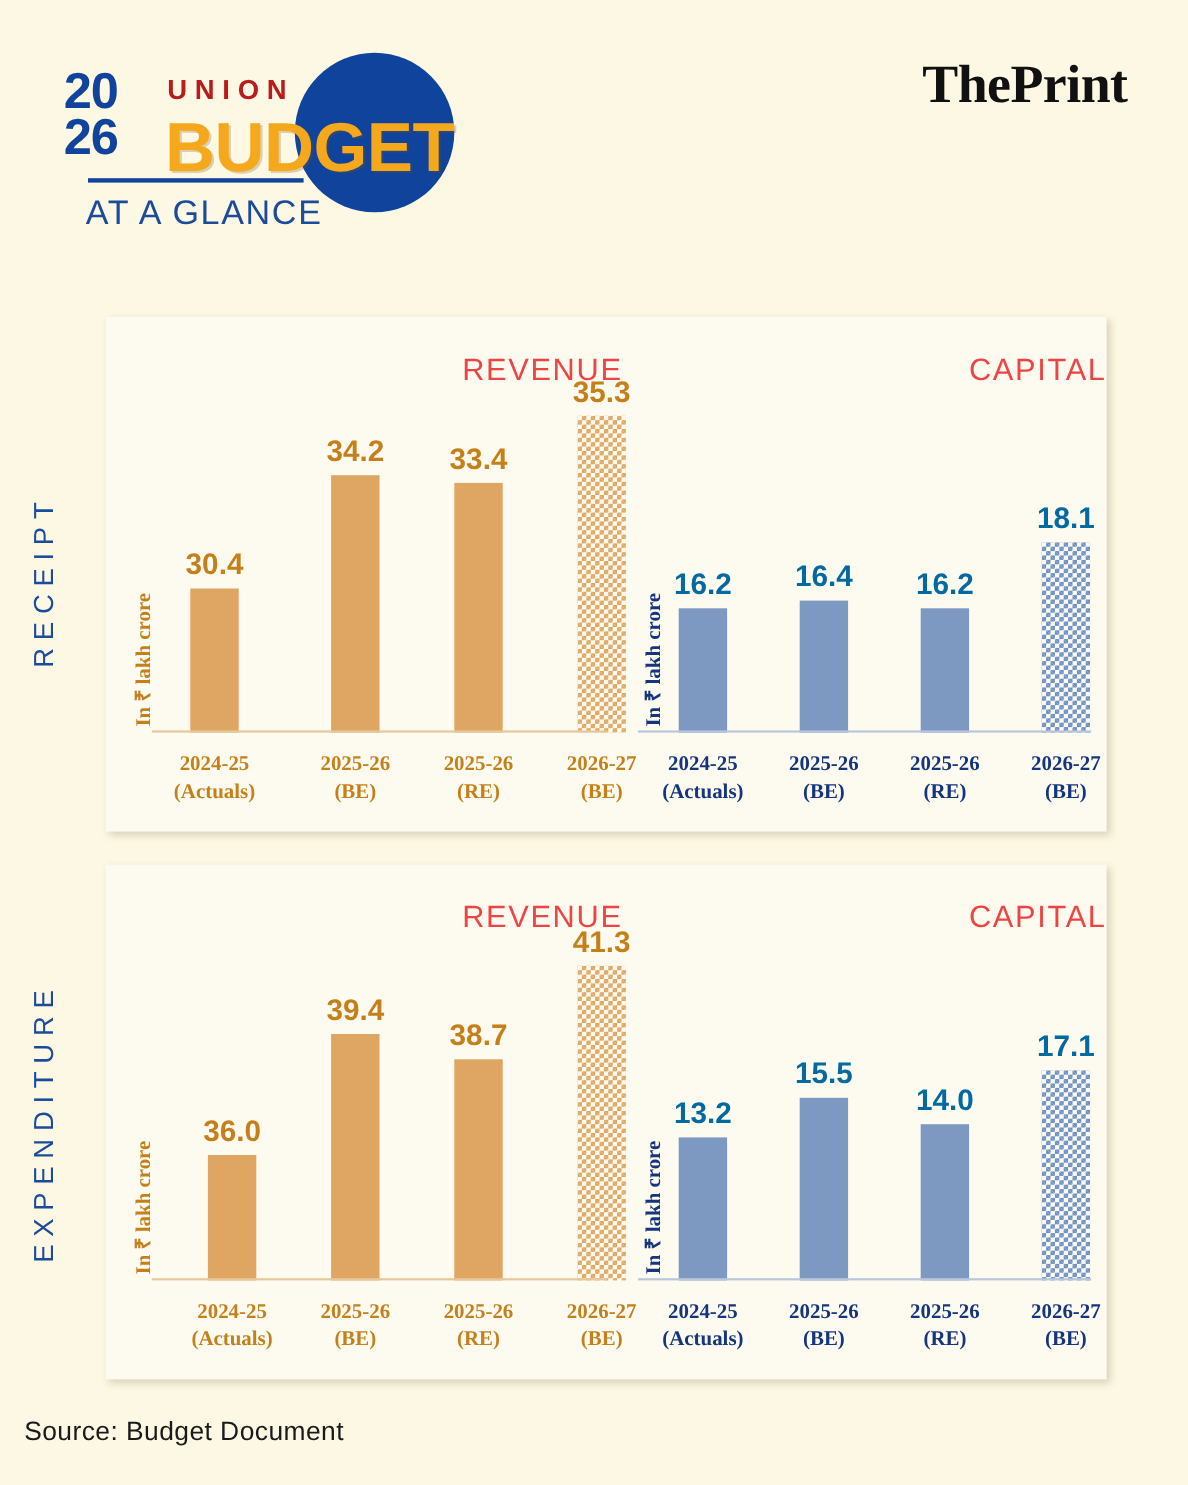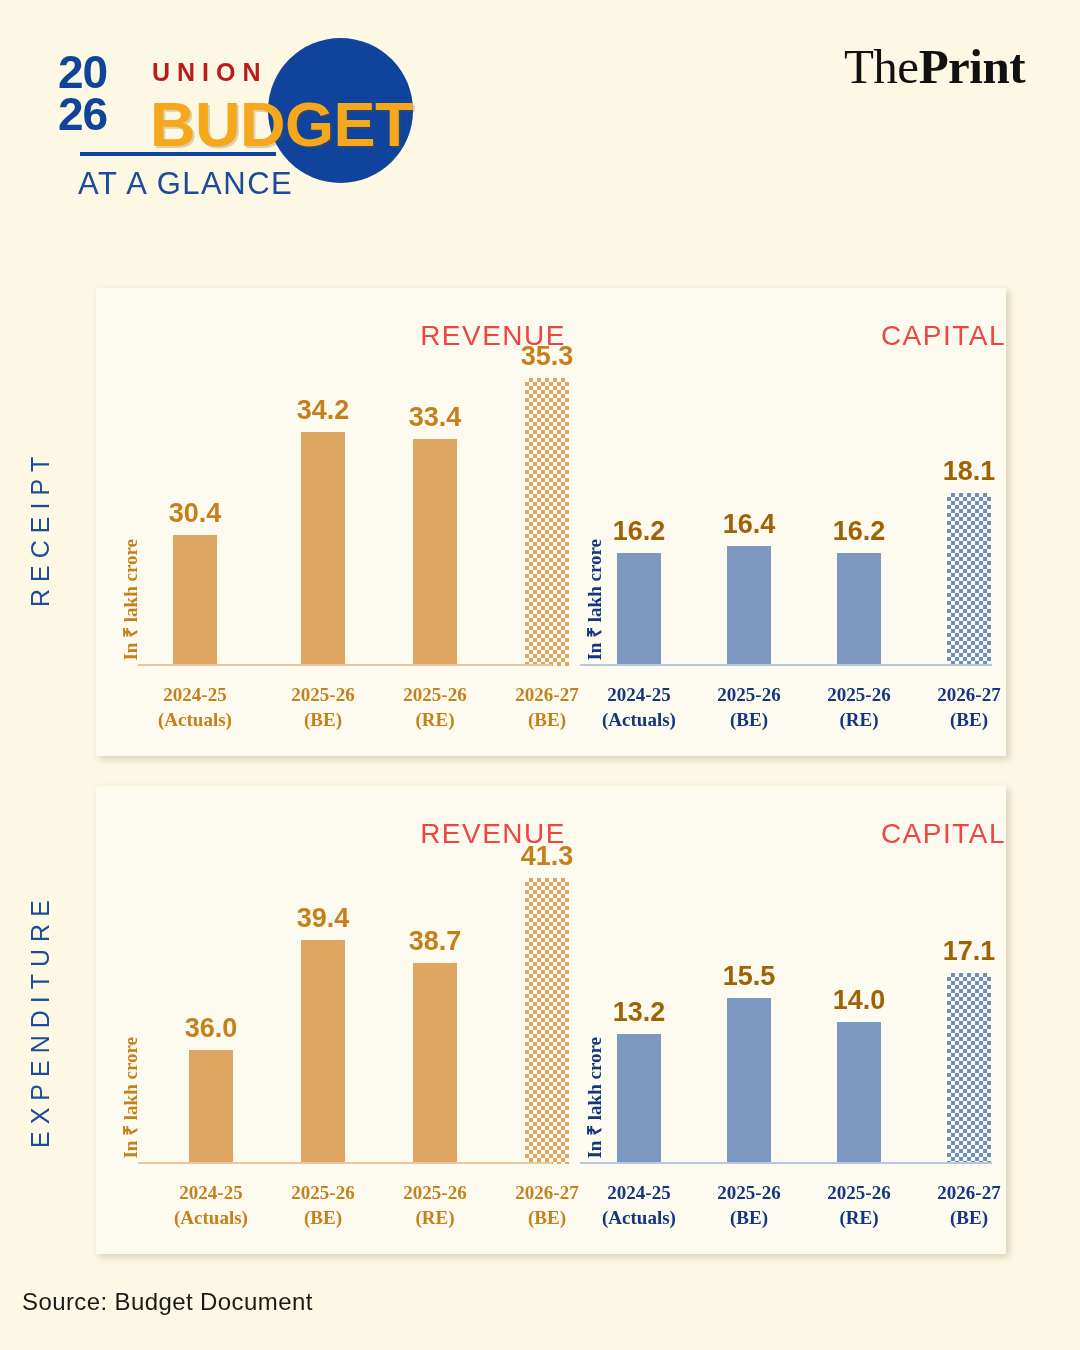--- a/index.html
+++ b/index.html
@@ -6,21 +6,21 @@
   html,body{margin:0;padding:0;}
   body{
     width:1080px;height:1350px;
     background:#FDF8E3;
     font-family:"Liberation Sans",sans-serif;
     position:relative;overflow:hidden;
     -webkit-font-smoothing:antialiased;
   }
 
   
-  #header{position:absolute;left:0;top:4px;width:1080px;height:200px;}
+  #header{position:absolute;left:0;top:14px;width:1080px;height:200px;}
 
   #logo{position:absolute;left:40px;top:22px;width:350px;height:160px;}
   #logo-circle{
     position:absolute;left:228px;top:12px;width:145px;height:145px;
     border-radius:50%;background:#10439B;
   }
   .logo-years{
     position:absolute;left:18px;top:24px;width:92px;
     font-weight:bold;font-size:46px;line-height:44px;color:#10439B;
     letter-spacing:-1px;font-family:"Liberation Sans",sans-serif;
@@ -42,21 +42,21 @@
   #logo-tagline{
     position:absolute;left:38px;top:140px;
     font-size:31px;font-weight:500;letter-spacing:1.5px;color:#1B4B9B;
   }
 
   #brand{
     position:absolute;right:55px;top:34px;
     font-family:"Liberation Serif",serif;font-size:49px;color:#111;
     letter-spacing:-0.5px;white-space:nowrap;
   }
-  #brand .b-the{font-weight:normal;}
+  #brand .b-the{font-weight:bold;}
   #brand .b-print{font-weight:bold;}
 
   
   .panel{
     position:absolute;background:#FDFBEF;
     box-shadow:3px 3px 7px rgba(80,70,40,.22);
   }
   #panel-receipt{left:96px;top:288px;width:910px;height:468px;}
   #panel-expenditure{left:96px;top:786px;width:910px;height:468px;}
 
@@ -118,21 +118,21 @@
       linear-gradient(45deg,#6E8FC4 25%,transparent 25%,transparent 75%,#6E8FC4 75%);
     background-size:8px 8px;
     background-position:0 0,4px 4px;
   }
 
   .bar-value{
     position:absolute;left:50%;transform:translateX(-50%);
     font-size:27px;font-weight:bold;white-space:nowrap;
   }
   .chart.left .bar-value{color:#C5801B;}
-  .chart.right .bar-value{color:#a16207;}
+  .chart.right .bar-value{color:#0369a1;}
 
   .bar-cat{
     position:absolute;bottom:24px;left:0;width:100%;text-align:center;
     font-family:"Liberation Serif",serif;font-weight:bold;font-size:19px;
     line-height:25px;
   }
   .chart.left .bar-cat{color:#C5801B;}
   .chart.right .bar-cat{color:#15357E;}
 
   

